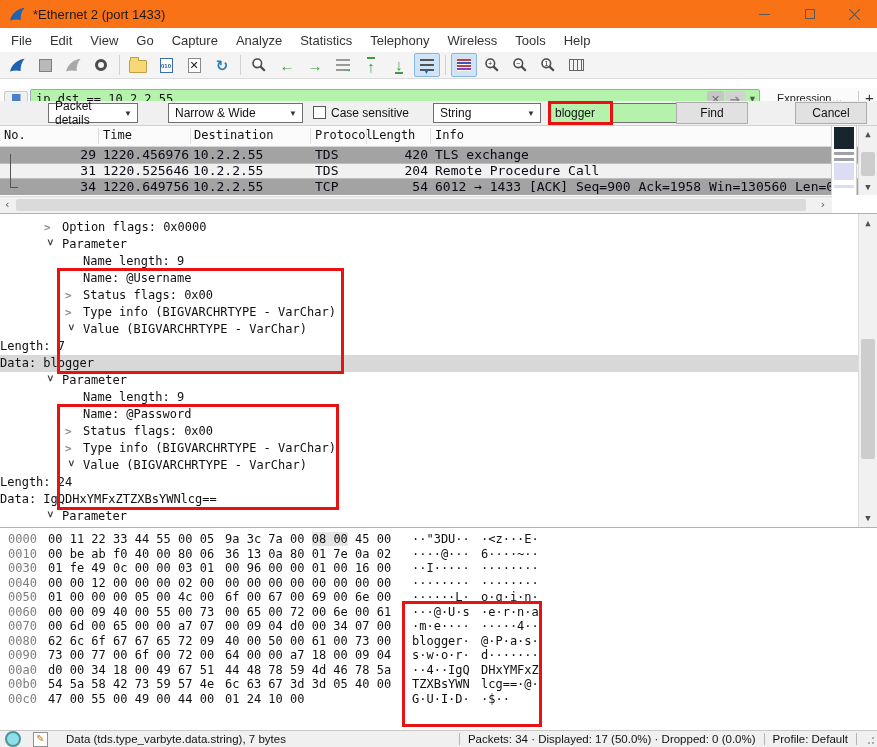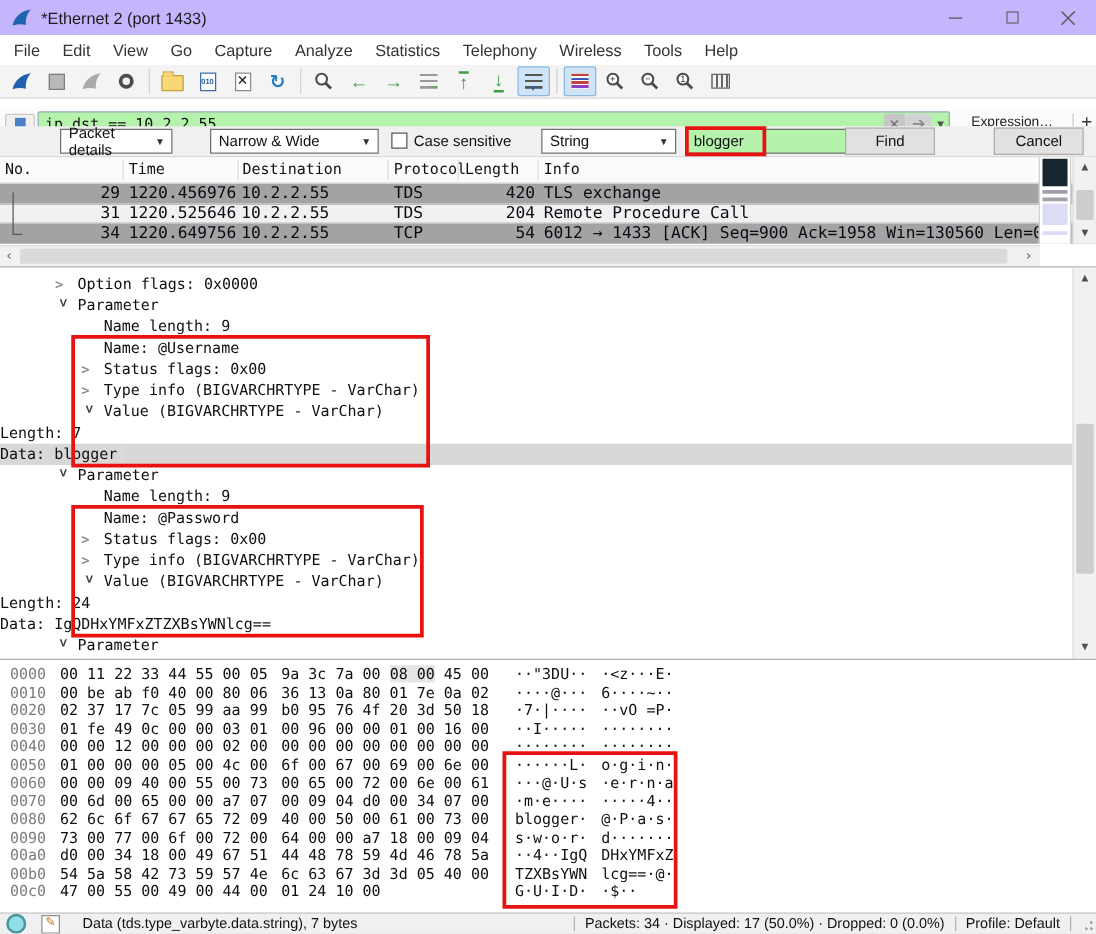--- a/index.html
+++ b/index.html
@@ -1,20 +1,20 @@
 <!DOCTYPE html>
 <html><head>
 <meta charset="utf-8">
 <style>
   html,body{margin:0;padding:0;background:#e8e8e8;font-family:"Liberation Sans","DejaVu Sans",sans-serif;}
   .window{position:relative;width:877px;height:747px;background:#fff;outline:1px solid #9aa7b4;overflow:hidden;}
   .mono{font-family:"DejaVu Sans Mono","Liberation Mono",monospace;}
 
   
-  .titlebar{position:absolute;top:0;left:0;right:0;height:28px;background:#c4b5fd;display:flex;align-items:center;}
+  .titlebar{position:absolute;top:0;left:0;right:0;height:28px;background:#f97316;display:flex;align-items:center;}
   .title-icon{margin-left:9px;display:flex;align-items:center;}
   .title-text{margin-left:7px;font-size:13px;color:#1a1a1a;}
   .win-controls{position:absolute;right:0;top:0;height:28px;display:flex;}
   .win-btn{width:45px;height:28px;display:flex;align-items:center;justify-content:center;color:#5a5a5a;font-size:13px;}
   .win-btn svg{display:block;}
 
   
   .menubar{position:absolute;top:28px;left:0;right:0;height:24px;background:#fff;display:flex;align-items:center;padding-left:2px;}
   .menu-item{padding:0 9px;font-size:13px;color:#333;}
 
@@ -384,21 +384,20 @@
       <span class="vs-arrow" style="top:4px;">▲</span>
       <span class="vs-thumb" style="top:125px;height:120px;"></span>
       <span class="vs-arrow" style="bottom:4px;">▼</span>
     </div>
   </div>
 
   <div class="hexpane mono">
     <div class="hx-rows" id="hx-rows">
         <div class="hx-row"><span class="hx-off">0000</span><span class="hx-g1">00 11 22 33 44 55 00 05</span><span class="hx-g2">9a 3c 7a 00 <span class="hx-hl">08 00</span> 45 00</span><span class="hx-a1">··"3DU··</span><span class="hx-a2">·&lt;z···E·</span></div>
         <div class="hx-row"><span class="hx-off">0010</span><span class="hx-g1">00 be ab f0 40 00 80 06</span><span class="hx-g2">36 13 0a 80 01 7e 0a 02</span><span class="hx-a1">····@···</span><span class="hx-a2">6····~··</span></div>
-        <div class="hx-row"><span class="hx-off">0020</span><span class="hx-g1">02 37 17 7c 05 99 aa 99</span><span class="hx-g2">b0 95 76 4f 20 3d 50 18</span><span class="hx-a1">·7·|····</span><span class="hx-a2">··vO =P·</span></div>
         <div class="hx-row"><span class="hx-off">0030</span><span class="hx-g1">01 fe 49 0c 00 00 03 01</span><span class="hx-g2">00 96 00 00 01 00 16 00</span><span class="hx-a1">··I·····</span><span class="hx-a2">········</span></div>
         <div class="hx-row"><span class="hx-off">0040</span><span class="hx-g1">00 00 12 00 00 00 02 00</span><span class="hx-g2">00 00 00 00 00 00 00 00</span><span class="hx-a1">········</span><span class="hx-a2">········</span></div>
         <div class="hx-row"><span class="hx-off">0050</span><span class="hx-g1">01 00 00 00 05 00 4c 00</span><span class="hx-g2">6f 00 67 00 69 00 6e 00</span><span class="hx-a1">······L·</span><span class="hx-a2">o·g·i·n·</span></div>
         <div class="hx-row"><span class="hx-off">0060</span><span class="hx-g1">00 00 09 40 00 55 00 73</span><span class="hx-g2">00 65 00 72 00 6e 00 61</span><span class="hx-a1">···@·U·s</span><span class="hx-a2">·e·r·n·a</span></div>
         <div class="hx-row"><span class="hx-off">0070</span><span class="hx-g1">00 6d 00 65 00 00 a7 07</span><span class="hx-g2">00 09 04 d0 00 34 07 00</span><span class="hx-a1">·m·e····</span><span class="hx-a2">·····4··</span></div>
         <div class="hx-row"><span class="hx-off">0080</span><span class="hx-g1">62 6c 6f 67 67 65 72 09</span><span class="hx-g2">40 00 50 00 61 00 73 00</span><span class="hx-a1">blogger·</span><span class="hx-a2">@·P·a·s·</span></div>
         <div class="hx-row"><span class="hx-off">0090</span><span class="hx-g1">73 00 77 00 6f 00 72 00</span><span class="hx-g2">64 00 00 a7 18 00 09 04</span><span class="hx-a1">s·w·o·r·</span><span class="hx-a2">d·······</span></div>
         <div class="hx-row"><span class="hx-off">00a0</span><span class="hx-g1">d0 00 34 18 00 49 67 51</span><span class="hx-g2">44 48 78 59 4d 46 78 5a</span><span class="hx-a1">··4··IgQ</span><span class="hx-a2">DHxYMFxZ</span></div>
         <div class="hx-row"><span class="hx-off">00b0</span><span class="hx-g1">54 5a 58 42 73 59 57 4e</span><span class="hx-g2">6c 63 67 3d 3d 05 40 00</span><span class="hx-a1">TZXBsYWN</span><span class="hx-a2">lcg==·@·</span></div>
         <div class="hx-row"><span class="hx-off">00c0</span><span class="hx-g1">47 00 55 00 49 00 44 00</span><span class="hx-g2">01 24 10 00</span><span class="hx-a1">G·U·I·D·</span><span class="hx-a2">·$··</span></div>

